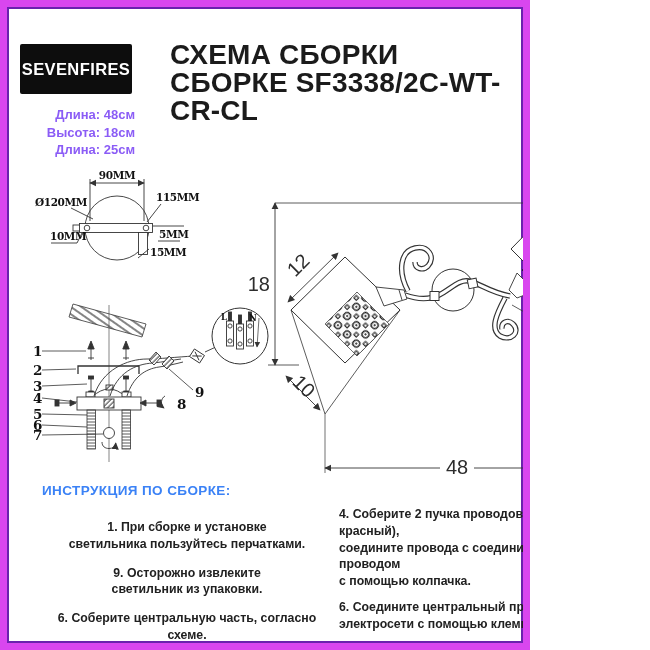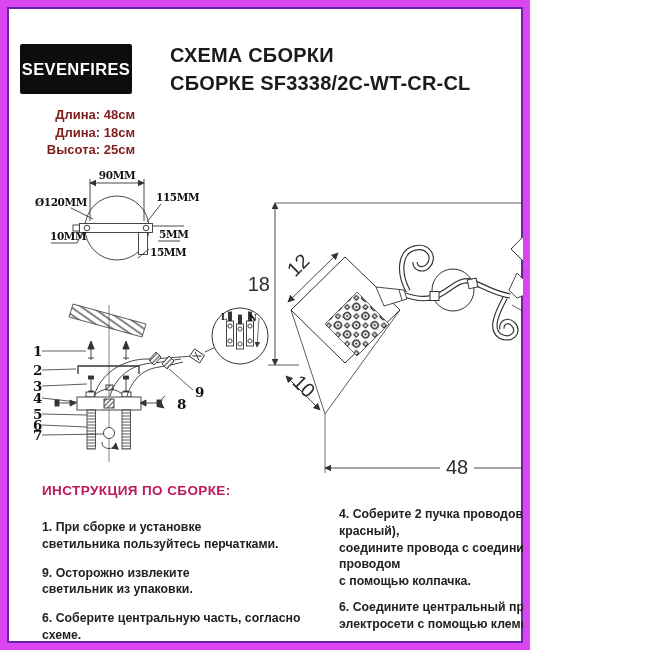--- a/index.html
+++ b/index.html
@@ -10,54 +10,54 @@
     box-shadow: inset 0 0 0 2px #6a22ae;
     font-family:"Liberation Sans", sans-serif;
   }
   .logo{
     position:absolute;left:13px;top:37px;width:112px;height:50px;
     background:#0d0d0d;color:#fff;display:flex;align-items:center;justify-content:center;
     font-size:16.5px;letter-spacing:.4px;border-radius:2px;
   }
   .logo .b{font-weight:800;}
   .logo .l{font-weight:700;}
-  .title{position:absolute;left:163px;top:34px;color:#1b1b1b;font-weight:700;font-size:20px;line-height:28px;letter-spacing:.2px;}
-  .sizes{position:absolute;left:14px;top:99px;width:114px;text-align:right;color:#7f1d1d;font-size:13px;font-weight:600;line-height:17.5px;}
+  .title{position:absolute;left:163px;top:34px;color:#1b1b1b;font-weight:700;font-size:28px;line-height:28px;letter-spacing:.2px;}
+  .sizes{position:absolute;left:14px;top:99px;width:114px;text-align:right;color:#8b5cf6;font-size:13px;font-weight:600;line-height:17.5px;}
   svg.draw{position:absolute;left:0;top:0;}
   .partnum{font-family:"DejaVu Serif", serif;font-weight:bold;font-size:13.5px;fill:#111;}
   .partnumR{font-family:"DejaVu Serif", serif;font-weight:bold;font-size:15px;fill:#111;}
   .mm{font-family:"DejaVu Serif", serif;font-weight:bold;font-size:10.5px;fill:#111;letter-spacing:-.4px;}
   .dimnum{font-family:"Liberation Sans", sans-serif;font-size:20px;fill:#2d2d2d;font-weight:400;}
   .lnlabel{font-family:"DejaVu Serif", serif;font-weight:bold;font-size:8.5px;fill:#111;}
-  .instr-head{position:absolute;left:35px;top:476px;font-size:13.5px;font-weight:700;color:#be185d;letter-spacing:.4px;}
+  .instr-head{position:absolute;left:35px;top:476px;font-size:13.5px;font-weight:700;color:#3b82f6;letter-spacing:.4px;}
   .col{position:absolute;color:#212121;font-size:12.3px;font-weight:600;line-height:16.8px;}
   .col.left{left:35px;top:512px;width:290px;}
   .col.right{left:332px;top:499px;width:300px;}
   .col .item{white-space:pre-line;margin-bottom:9px;}
-  .col.left .item{margin-bottom:12px;}
+  .col.left .item{margin-bottom:12px;text-align:center;}
 </style>
 </head>
 <body>
 
 <div class="page">
 
   <div class="logo">
     <span class="b">SEVEN</span>
       <span class="l">FIRES</span>
   </div>
 
   <div class="title">
     <div>СХЕМА СБОРКИ</div>
     <div>СБОРКЕ SF3338/2C-WT-CR-CL</div>
   </div>
 
   <div class="sizes">
     <div>Длина: 48см</div>
-    <div>Длина: 18см</div>
-    <div>Высота: 25см</div>
+    <div>Высота: 18см</div>
+    <div>Длина: 25см</div>
   </div>
 
   <svg class="draw" width="650" height="650" viewBox="0 0 650 650">
     <defs>
       <marker id="arr" viewBox="0 0 10 10" refX="9" refY="5" markerWidth="8" markerHeight="8" orient="auto-start-reverse">
         <path d="M0,0 L10,5 L0,10 z" fill="#333"></path>
       </marker>
       <pattern id="crystal" width="13" height="13" patternUnits="userSpaceOnUse" patternTransform="rotate(45)">
         <rect width="13" height="13" fill="#fdfdfd"></rect>
         <circle cx="4" cy="4" r="3.4" fill="none" stroke="#1d1d1d" stroke-width="1.4"></circle>

